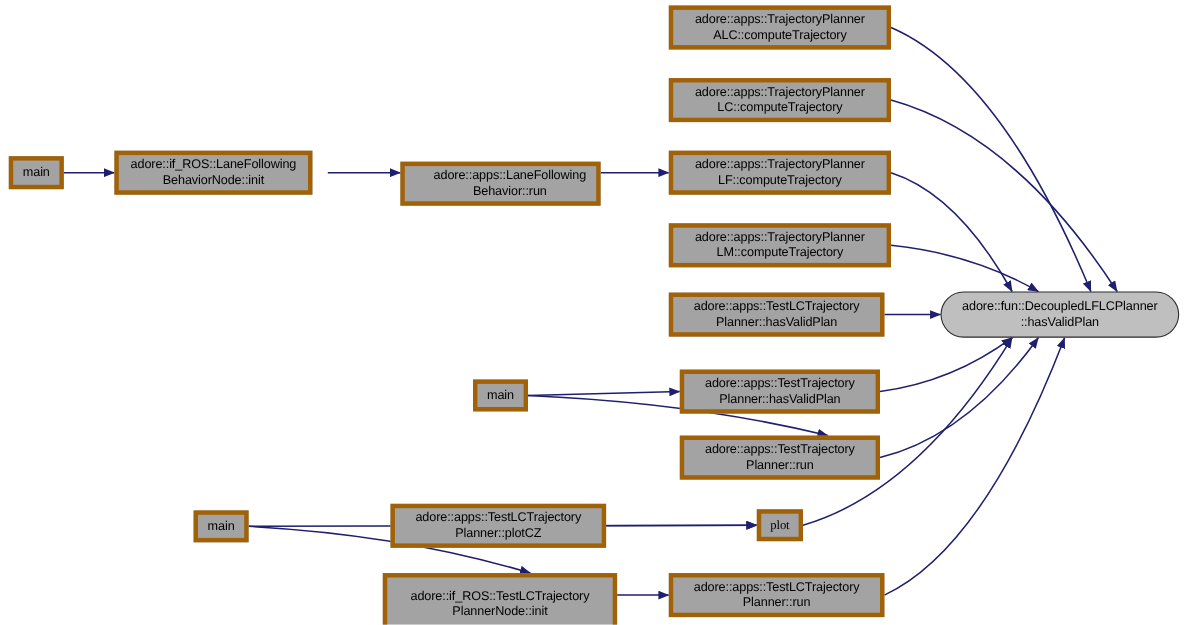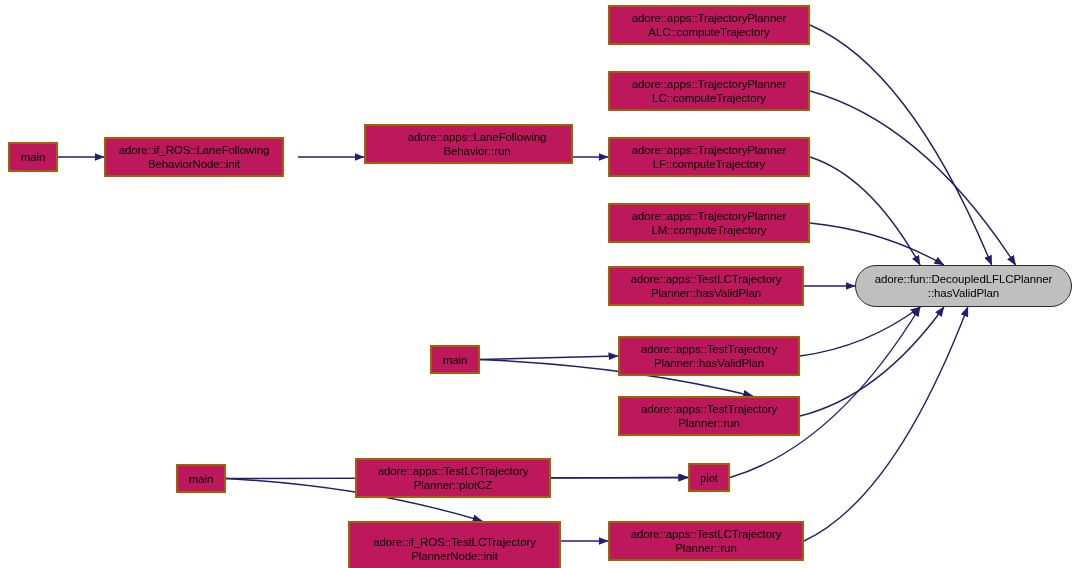--- a/index.html
+++ b/index.html
@@ -20,22 +20,22 @@
     position: absolute;
     left: 0;
     top: 0;
     width: 1089px;
     height: 568px;
     pointer-events: none;
   }
   .node {
     position: absolute;
     box-sizing: border-box;
-    border: 2px solid #a16207;
-    background: #be185d;
+    border: 4px solid #a16207;
+    background: #a3a3a3;
     color: #000000;
     font-size: 11.5px;
     line-height: 14px;
     text-align: center;
     display: flex;
     align-items: center;
     justify-content: center;
     white-space: pre-line;
     letter-spacing: -0.1px;
     z-index: 2;
@@ -73,21 +73,21 @@
         <path d="M551,478 L688,477.5" fill="none" stroke="#1f1f6e" stroke-width="1.4" marker-end="url(#ah)"></path>
         <path d="M730,477.5 Q834.5550000000001,446.81 920.1,307" fill="none" stroke="#1f1f6e" stroke-width="1.4" marker-end="url(#ah)"></path>
         <path d="M561,541 L608,541" fill="none" stroke="#1f1f6e" stroke-width="1.4" marker-end="url(#ah)"></path>
         <path d="M804,541 Q894.1120000000001,498.88 967.84,307" fill="none" stroke="#1f1f6e" stroke-width="1.4" marker-end="url(#ah)"></path>
       </g>
   </svg>
   <div id="nodes">
       <div class="node" style="left: 8px; top: 142px; width: 50px; height: 30px;">main</div>
       <div class="node" style="left: 104px; top: 137px; width: 180px; height: 40px;">adore::if_ROS::LaneFollowing
 BehaviorNode::init</div>
-      <div class="node" style="left: 364px; top: 124px; width: 209px; height: 40px; padding-left: 17px;">adore::apps::LaneFollowing
+      <div class="node" style="left: 364px; top: 147px; width: 182px; height: 40px; padding-left: 17px;">adore::apps::LaneFollowing
 Behavior::run</div>
       <div class="node" style="left: 608px; top: 5px; width: 202px; height: 40px;">adore::apps::TrajectoryPlanner
 ALC::computeTrajectory</div>
       <div class="node" style="left: 608px; top: 71px; width: 202px; height: 40px;">adore::apps::TrajectoryPlanner
 LC::computeTrajectory</div>
       <div class="node" style="left: 608px; top: 137px; width: 202px; height: 40px;">adore::apps::TrajectoryPlanner
 LF::computeTrajectory</div>
       <div class="node" style="left: 608px; top: 203px; width: 202px; height: 40px;">adore::apps::TrajectoryPlanner
 LM::computeTrajectory</div>
       <div class="node" style="left: 608px; top: 266px; width: 196px; height: 40px;">adore::apps::TestLCTrajectory

